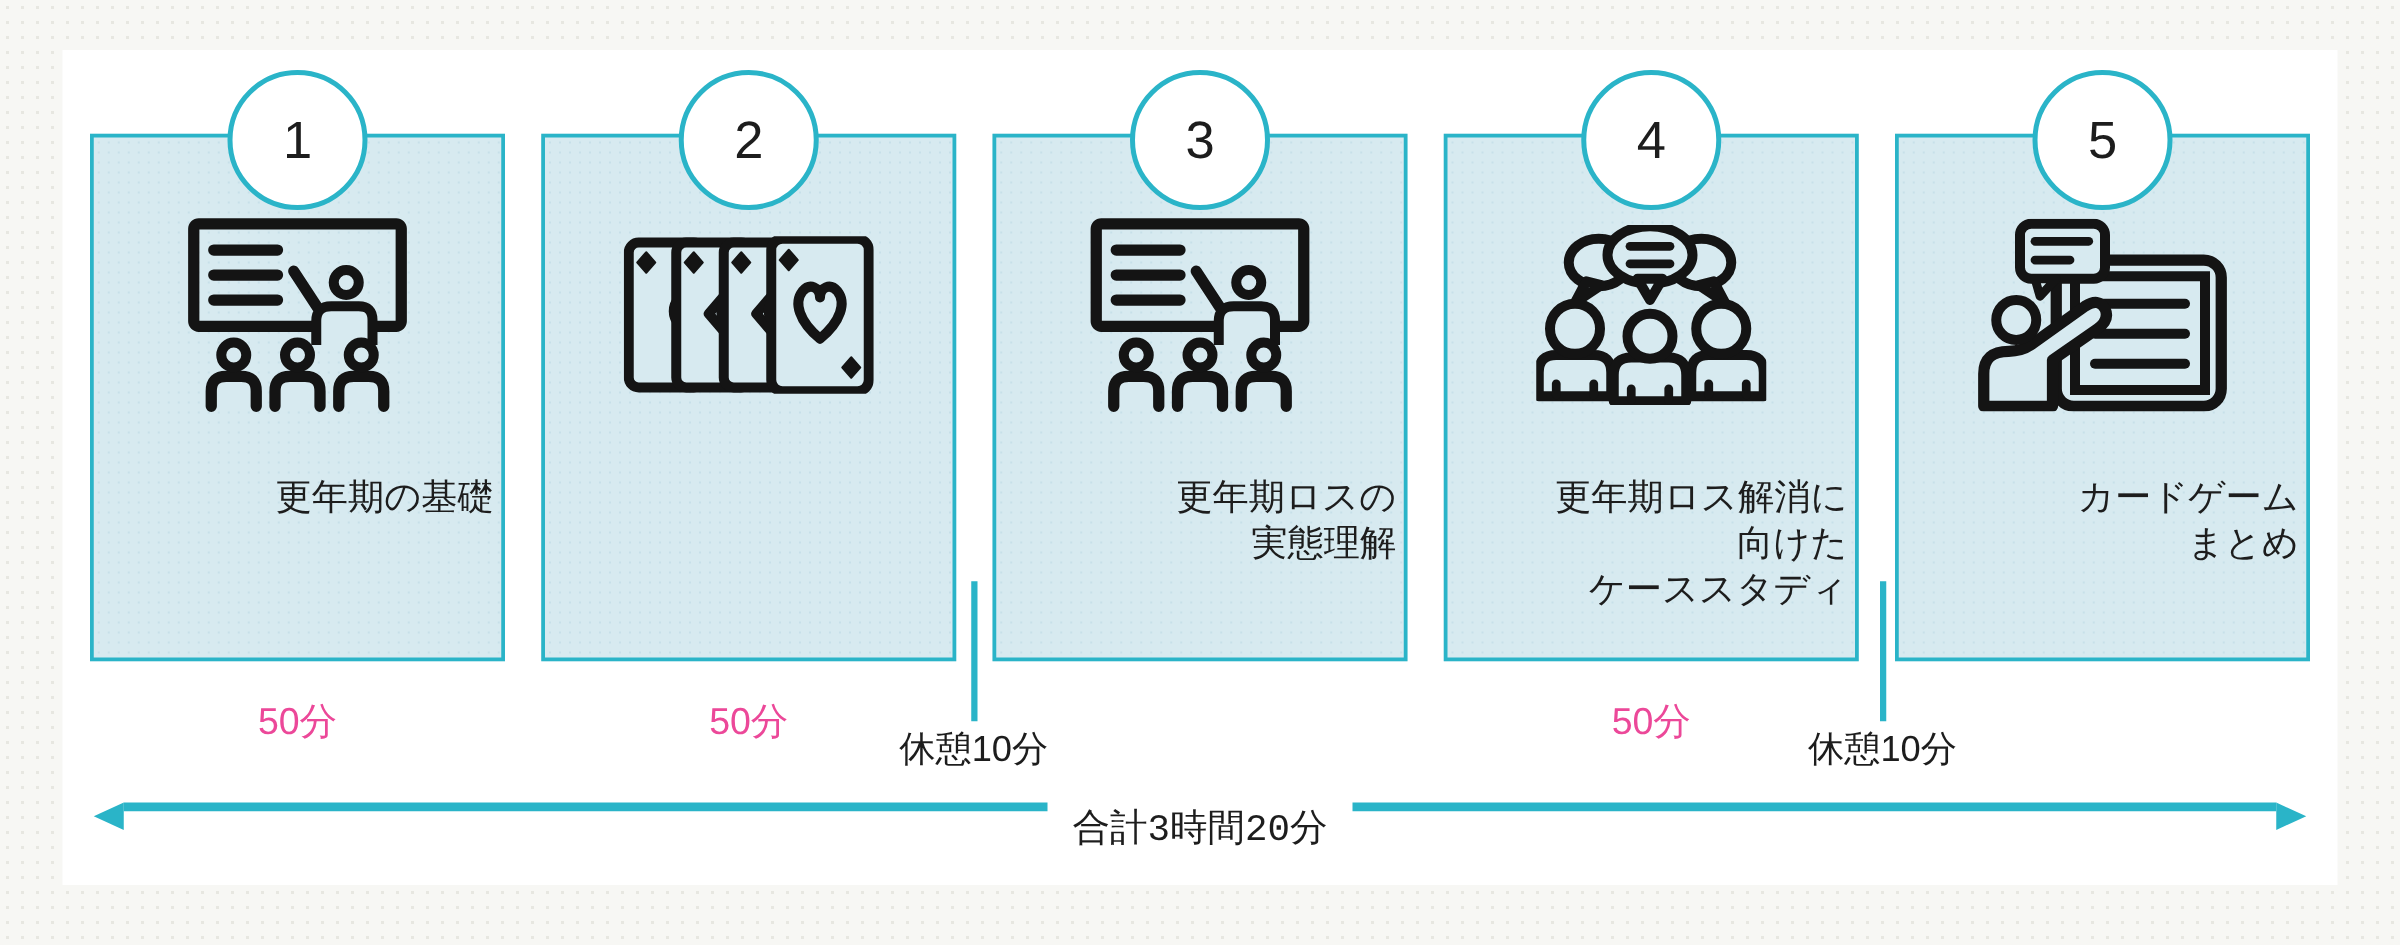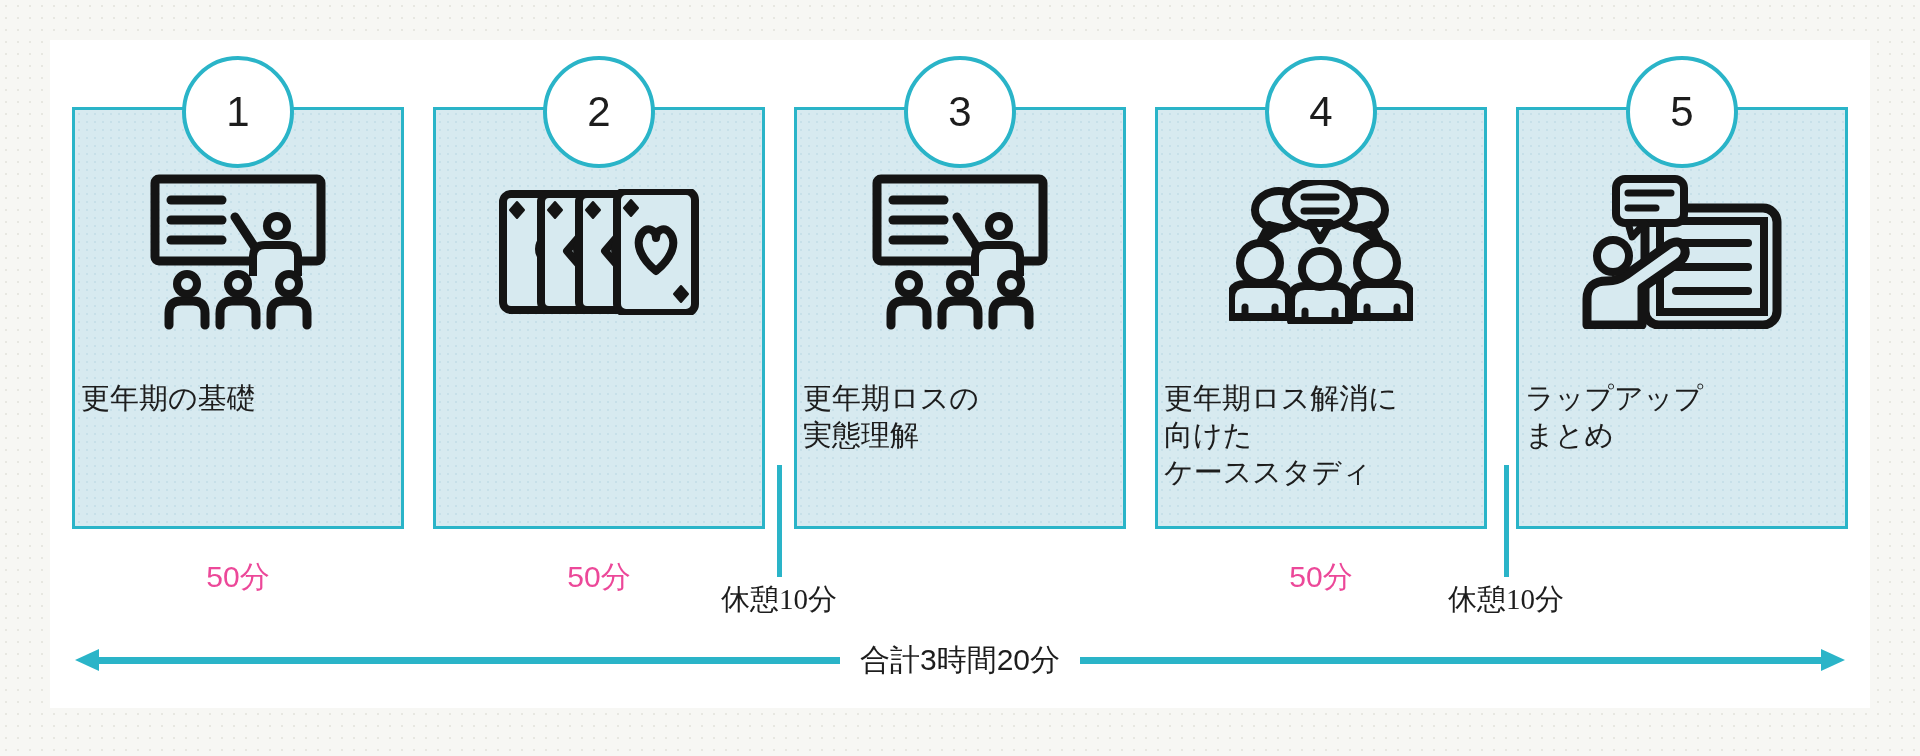--- a/index.html
+++ b/index.html
@@ -34,33 +34,33 @@
     background:#ffffff; border:4px solid #2ab4c8;
     display:flex; align-items:center; justify-content:center;
     font-size:42px; color:#1d1d1d;
   }
   .icon-wrap {
     position:absolute; top:58px; left:0; right:0; height:168px;
     display:flex; align-items:center; justify-content:center;
   }
   .title {
     position:absolute; top:270px; left:6px; right:6px;
-    text-align:left; font-size:29px; line-height:37px;
+    text-align:right; font-size:29px; line-height:37px;
     white-space:pre-line; color:#1d1d1d;
   }
   .duration { margin-top:28px; text-align:center; font-size:30px; color:#ec4899; }
   .vline { position:absolute; top:425px; width:5px; height:112px; background:#2ab4c8; }
   .vline1 { left:727px; }  .vline2 { left:1454px; }
   .break-label {
-    position:absolute; top:540px; width:240px; text-align:center; font-size:29px;font-family:Liberation Serif, serif;
+    position:absolute; top:540px; width:240px; text-align:center; font-size:29px;
   }
   .break-label1 { left:609px; }  .break-label2 { left:1336px; }
   .total-arrow {
     position:absolute; left:25px; top:602px; width:1770px; height:36px;
-    display:flex; align-items:center;
+    display:flex; align-items:flex-start;font-family:Liberation Mono, monospace;
   }
   .ah { width:0; height:0; border-top:11px solid transparent; border-bottom:11px solid transparent; }
   .ah-left  { border-right:24px solid #2ab4c8; }
   .ah-right { border-left:24px solid #2ab4c8; }
   .aline { flex:1; height:7px; background:#2ab4c8; }
   .total-label { margin:0 20px; font-size:30px; white-space:nowrap; }
   svg { display:block; }
 </style>
 </head>
 <body>
@@ -229,21 +229,21 @@
               <rect x="34" y="4" width="68" height="44" rx="9" fill="#d7eaf0" stroke="#141414" stroke-width="8"></rect>
               <path d="M46 48 L50 62 L63 48 Z" fill="#d7eaf0" stroke="#141414" stroke-width="7" stroke-linejoin="round"></path>
               <g stroke="#141414" stroke-width="7" stroke-linecap="round">
                 <line x1="46" y1="18" x2="89" y2="18"></line>
                 <line x1="46" y1="33" x2="74" y2="33"></line>
               </g>
               <path d="M5 150 V124 Q5 106 25 106 Q36 106 44 100 L86 70 Q97 63 102 72 Q106 81 96 88 L60 113 V150 Z" fill="#d7eaf0" stroke="#141414" stroke-width="9" stroke-linejoin="round"></path>
               <circle cx="31" cy="81" r="16" fill="#d7eaf0" stroke="#141414" stroke-width="8"></circle>
             </svg>
           </div>
-          <div class="title">ラップアップ
+          <div class="title">カードゲーム
 まとめ</div>
         </div>
       </div>
 
     </div>
 
     <div class="vline vline1"></div>
     <div class="break-label break-label1">休憩10分</div>
     <div class="vline vline2"></div>
     <div class="break-label break-label2">休憩10分</div>

